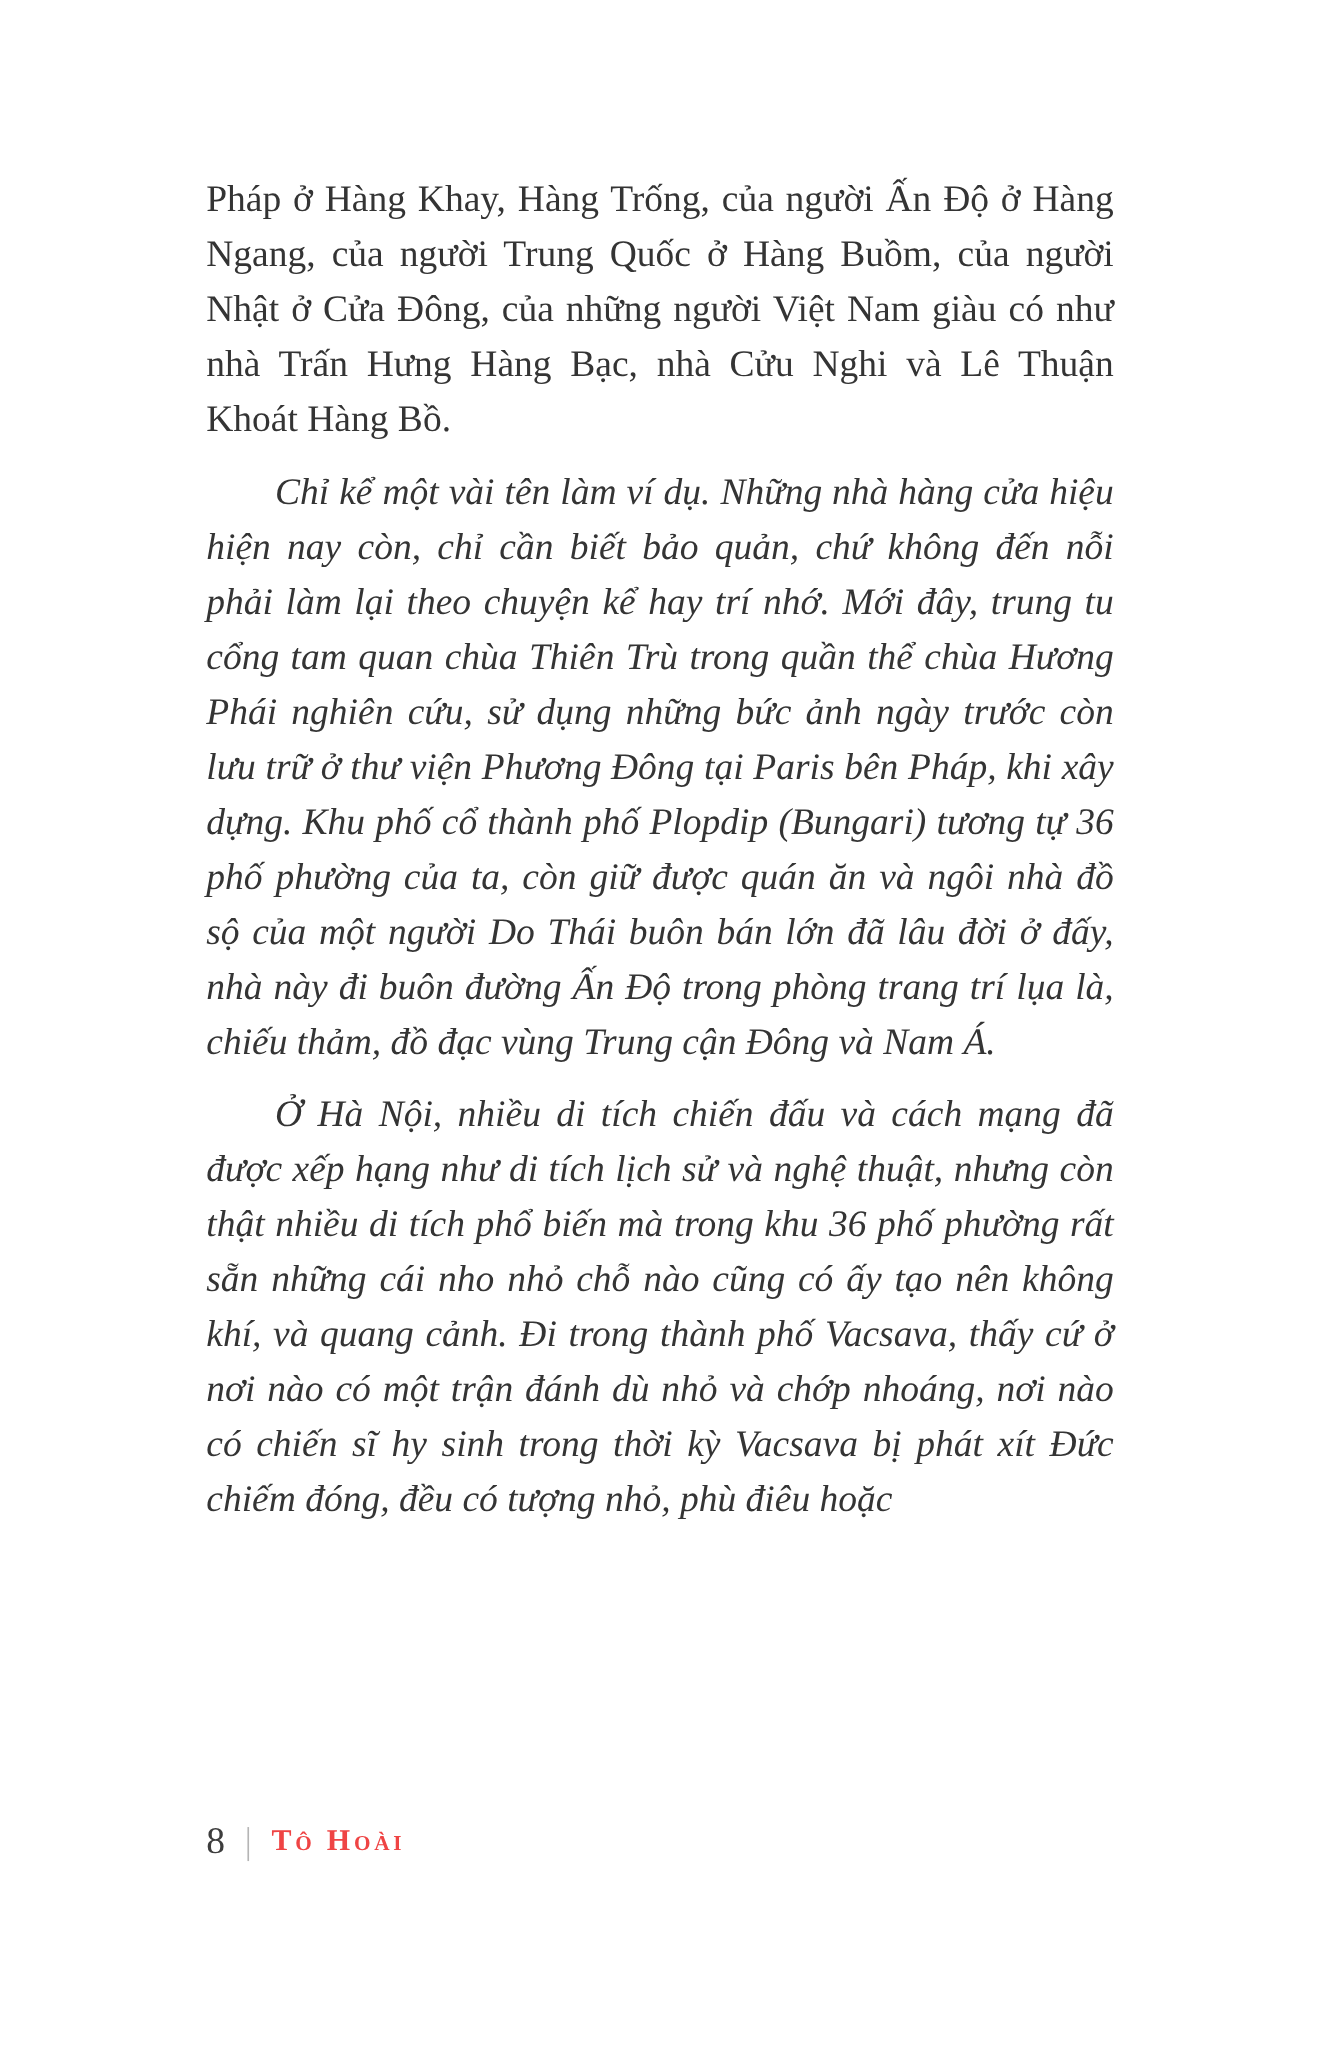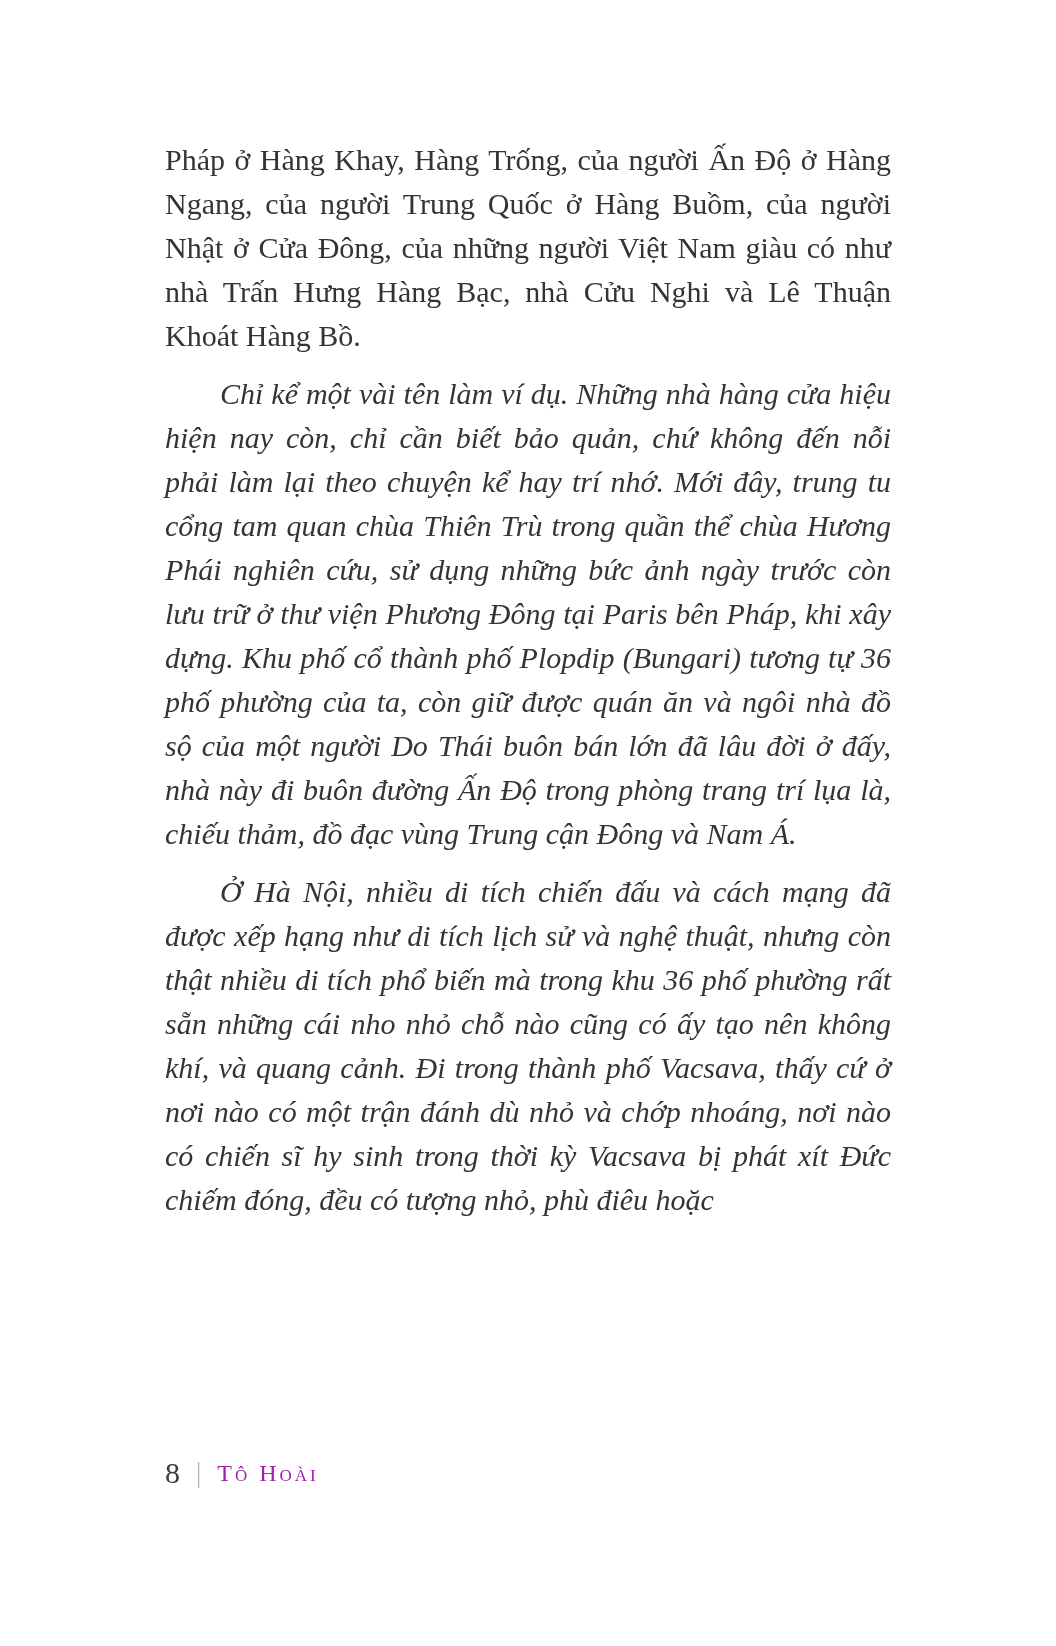--- a/index.html
+++ b/index.html
@@ -53,21 +53,22 @@
     display: inline-block;
     margin: 0 16px;
     color: #b5b5b5;
     font-size: 26px;
     transform: scaleY(1.15);
   }
   .author-name {
     font-size: 24px;
     font-variant: small-caps;
     letter-spacing: 3px;
-    color: #a21caf;
+    color: #ef4444;
+    font-weight: bold;
   }
 </style>
 </head>
 <body>
 
 <div class="page">
   <div class="content">
     <p class="paragraph no-indent">Pháp ở Hàng Khay, Hàng Trống, của người Ấn Độ ở Hàng Ngang, của người Trung Quốc ở Hàng Buồm, của người Nhật ở Cửa Đông, của những người Việt Nam giàu có như nhà Trấn Hưng Hàng Bạc, nhà Cửu Nghi và Lê Thuận Khoát Hàng Bồ.</p>
     <p class="paragraph indented">Chỉ kể một vài tên làm ví dụ. Những nhà hàng cửa hiệu hiện nay còn, chỉ cần biết bảo quản, chứ không đến nỗi phải làm lại theo chuyện kể hay trí nhớ. Mới đây, trung tu cổng tam quan chùa Thiên Trù trong quần thể chùa Hương Phái nghiên cứu, sử dụng những bức ảnh ngày trước còn lưu trữ ở thư viện Phương Đông tại Paris bên Pháp, khi xây dựng. Khu phố cổ thành phố Plopdip (Bungari) tương tự 36 phố phường của ta, còn giữ được quán ăn và ngôi nhà đồ sộ của một người Do Thái buôn bán lớn đã lâu đời ở đấy, nhà này đi buôn đường Ấn Độ trong phòng trang trí lụa là, chiếu thảm, đồ đạc vùng Trung cận Đông và Nam Á.</p>
     <p class="paragraph indented">Ở Hà Nội, nhiều di tích chiến đấu và cách mạng đã được xếp hạng như di tích lịch sử và nghệ thuật, nhưng còn thật nhiều di tích phổ biến mà trong khu 36 phố phường rất sẵn những cái nho nhỏ chỗ nào cũng có ấy tạo nên không khí, và quang cảnh. Đi trong thành phố Vacsava, thấy cứ ở nơi nào có một trận đánh dù nhỏ và chớp nhoáng, nơi nào có chiến sĩ hy sinh trong thời kỳ Vacsava bị phát xít Đức chiếm đóng, đều có tượng nhỏ, phù điêu hoặc</p>

